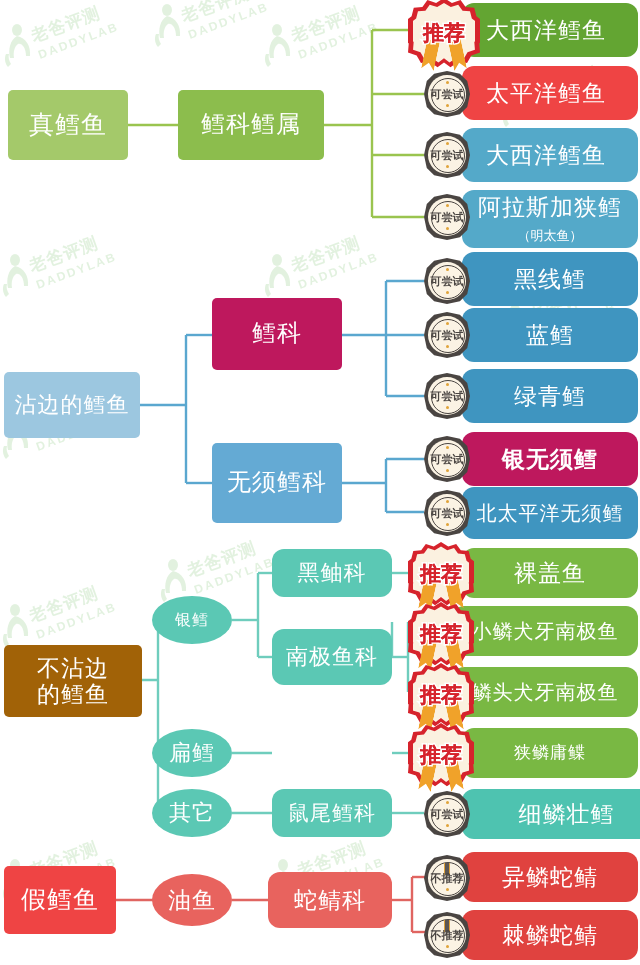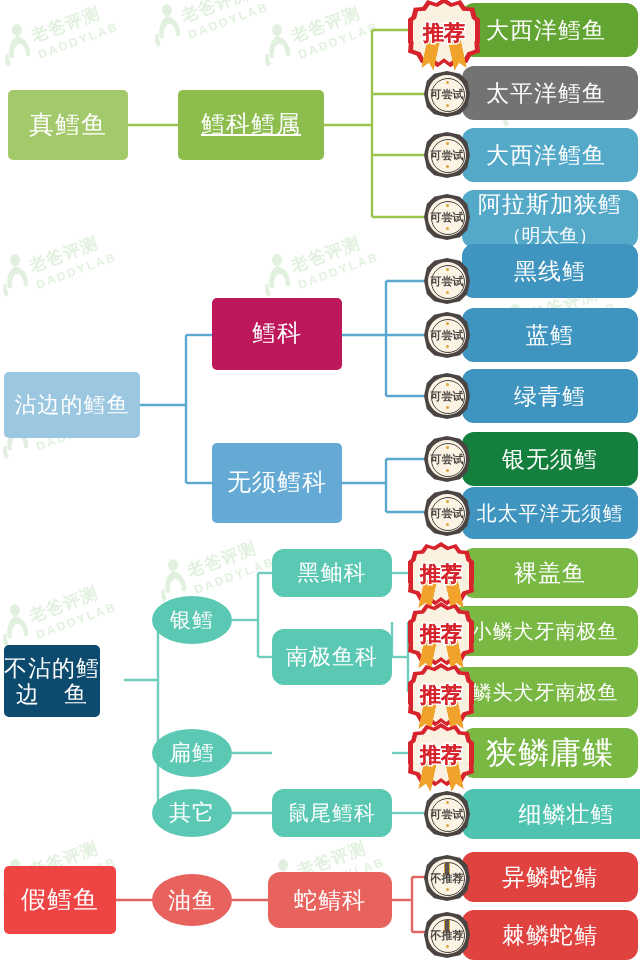--- a/index.html
+++ b/index.html
@@ -33,21 +33,21 @@
     text-align:center;
     box-sizing:border-box;
     line-height:1.15;
     letter-spacing:1px;
     font-family:"DejaVu Sans",sans-serif;
   }
   .rrect{border-radius:5px;}
   .rrect-sm{border-radius:12px;}
   .ellipse{border-radius:50%;}
 
-  .sub{display:block;font-size:19px;letter-spacing:0px;margin-top:8px;}
+  .sub{display:block;font-size:13px;letter-spacing:0px;margin-top:8px;}
 
   
   .badge{position:absolute;z-index:40;}
 
   .seal{
     position:relative;width:100%;height:100%;
     display:flex;align-items:center;justify-content:center;
   }
   .seal .sealtxt{
     position:relative;z-index:3;
@@ -302,28 +302,28 @@
       <path d="M412 877 V932"></path>
       <path d="M412 877 H430"></path>
       <path d="M412 932 H430"></path>
     </g>
   </svg>
 
   <div class="node rrect" style="left:8px;top:90px;width:120px;height:70px;background:#a4c96a;font-size:25px;">
     <span>真鳕鱼</span>
   </div>
 
-  <div class="node rrect" style="left:178px;top:90px;width:146px;height:70px;background:#8cbd4d;font-size:24px;text-decoration:underline;">
+  <div class="node rrect" style="left:178px;top:90px;width:146px;height:70px;background:#8cbd4d;font-size:24px;">
     <span>鳕科鳕属</span>
   </div>
 
   <div class="node rrect-sm" style="left:462px;top:3px;width:176px;height:54px;background:#63a532;font-size:23px;justify-content:flex-start;padding-left:24px;">
     <span>大西洋鳕鱼</span>
   </div>
-  <div class="node rrect-sm" style="left:462px;top:66px;width:176px;height:54px;background:#737373;font-size:23px;justify-content:flex-start;padding-left:24px;">
+  <div class="node rrect-sm" style="left:462px;top:66px;width:176px;height:54px;background:#ef4444;font-size:23px;justify-content:flex-start;padding-left:24px;">
     <span>太平洋鳕鱼</span>
   </div>
   <div class="node rrect-sm" style="left:462px;top:128px;width:176px;height:54px;background:#54a9c9;font-size:23px;justify-content:flex-start;padding-left:24px;">
     <span>大西洋鳕鱼</span>
   </div>
   <div class="node rrect-sm" style="left:462px;top:190px;width:176px;height:58px;background:#54a9c9;font-size:23px;flex-direction:column;justify-content:center;">
     <span>阿拉斯加狭鳕</span>
     <span class="sub">（明太鱼）</span>
   </div>
 
@@ -373,30 +373,30 @@
     <span>沾边的鳕鱼</span>
   </div>
 
   <div class="node rrect" style="left:212px;top:298px;width:130px;height:72px;background:#be185d;font-size:24px;">
     <span>鳕科</span>
   </div>
   <div class="node rrect" style="left:212px;top:443px;width:130px;height:80px;background:#64aad4;font-size:24px;">
     <span>无须鳕科</span>
   </div>
 
-  <div class="node rrect-sm" style="left:462px;top:244px;width:176px;height:54px;background:#3f95c0;font-size:23px;">
+  <div class="node rrect-sm" style="left:462px;top:252px;width:176px;height:54px;background:#3f95c0;font-size:23px;">
     <span>黑线鳕</span>
   </div>
   <div class="node rrect-sm" style="left:462px;top:308px;width:176px;height:54px;background:#3f95c0;font-size:23px;">
     <span>蓝鳕</span>
   </div>
   <div class="node rrect-sm" style="left:462px;top:369px;width:176px;height:54px;background:#3f95c0;font-size:23px;">
     <span>绿青鳕</span>
   </div>
-  <div class="node rrect-sm" style="left:462px;top:432px;width:176px;height:54px;background:#15803d;font-size:23px;">
+  <div class="node rrect-sm" style="left:462px;top:432px;width:176px;height:54px;background:#be185d;font-size:23px;font-weight:bold;">
     <span>银无须鳕</span>
   </div>
   <div class="node rrect-sm" style="left:462px;top:487px;width:176px;height:52px;background:#3f95c0;font-size:20px;">
     <span>北太平洋无须鳕</span>
   </div>
 
   <div class="badge" style="left:424px;top:258px;width:46px;height:46px;">
     <div class="seal seal-grey">
         <div class="ring"></div>
       <div class="inner"></div>
@@ -440,26 +440,26 @@
     <div class="seal seal-grey">
         <div class="ring"></div>
       <div class="inner"></div>
         <div class="inner2"></div>
       <span class="dot t"></span>
         <span class="dot b"></span>
       <span class="sealtxt">可尝试</span>
       </div>
   </div>
 
-  <div class="node rrect" style="left:4px;top:645px;width:96px;height:72px;background:#0c4a6e;font-size:23px;flex-direction:row;">
+  <div class="node rrect" style="left:4px;top:645px;width:138px;height:72px;background:#a16207;font-size:23px;flex-direction:column;">
     <span>不沾边</span>
     <span>的鳕鱼</span>
   </div>
 
-  <div class="node ellipse" style="left:152px;top:596px;width:80px;height:48px;background:#5bc8b4;font-size:21px;">
+  <div class="node ellipse" style="left:152px;top:596px;width:80px;height:48px;background:#5bc8b4;font-size:16px;">
     <span>银鳕</span>
   </div>
   <div class="node ellipse" style="left:152px;top:729px;width:80px;height:48px;background:#5bc8b4;font-size:22px;">
     <span>扁鳕</span>
   </div>
   <div class="node ellipse" style="left:152px;top:789px;width:80px;height:48px;background:#5bc8b4;font-size:22px;">
     <span>其它</span>
   </div>
 
   <div class="node rrect-sm" style="left:272px;top:549px;width:120px;height:48px;background:#5bc8b4;font-size:22px;">
@@ -474,21 +474,21 @@
 
   <div class="node rrect-sm" style="left:462px;top:548px;width:176px;height:50px;background:#79b843;font-size:23px;">
     <span>裸盖鱼</span>
   </div>
   <div class="node rrect-sm" style="left:452px;top:606px;width:186px;height:50px;background:#79b843;font-size:20px;">
     <span>小鳞犬牙南极鱼</span>
   </div>
   <div class="node rrect-sm" style="left:452px;top:667px;width:186px;height:50px;background:#79b843;font-size:20px;">
     <span>鳞头犬牙南极鱼</span>
   </div>
-  <div class="node rrect-sm" style="left:462px;top:728px;width:176px;height:50px;background:#79b843;font-size:31px;">
+  <div class="node rrect-sm" style="left:462px;top:728px;width:176px;height:50px;background:#79b843;font-size:17px;">
     <span>狭鳞庸鲽</span>
   </div>
   <div class="node rrect-sm" style="left:462px;top:789px;width:209px;height:50px;background:#4ec3b0;font-size:23px;">
     <span>细鳞壮鳕</span>
   </div>
 
   <div class="badge" style="left:408px;top:542px;width:66px;height:64px;">
     <div class="seal seal-red">
         <div class="burst"></div>
       <div class="burst2"></div>

